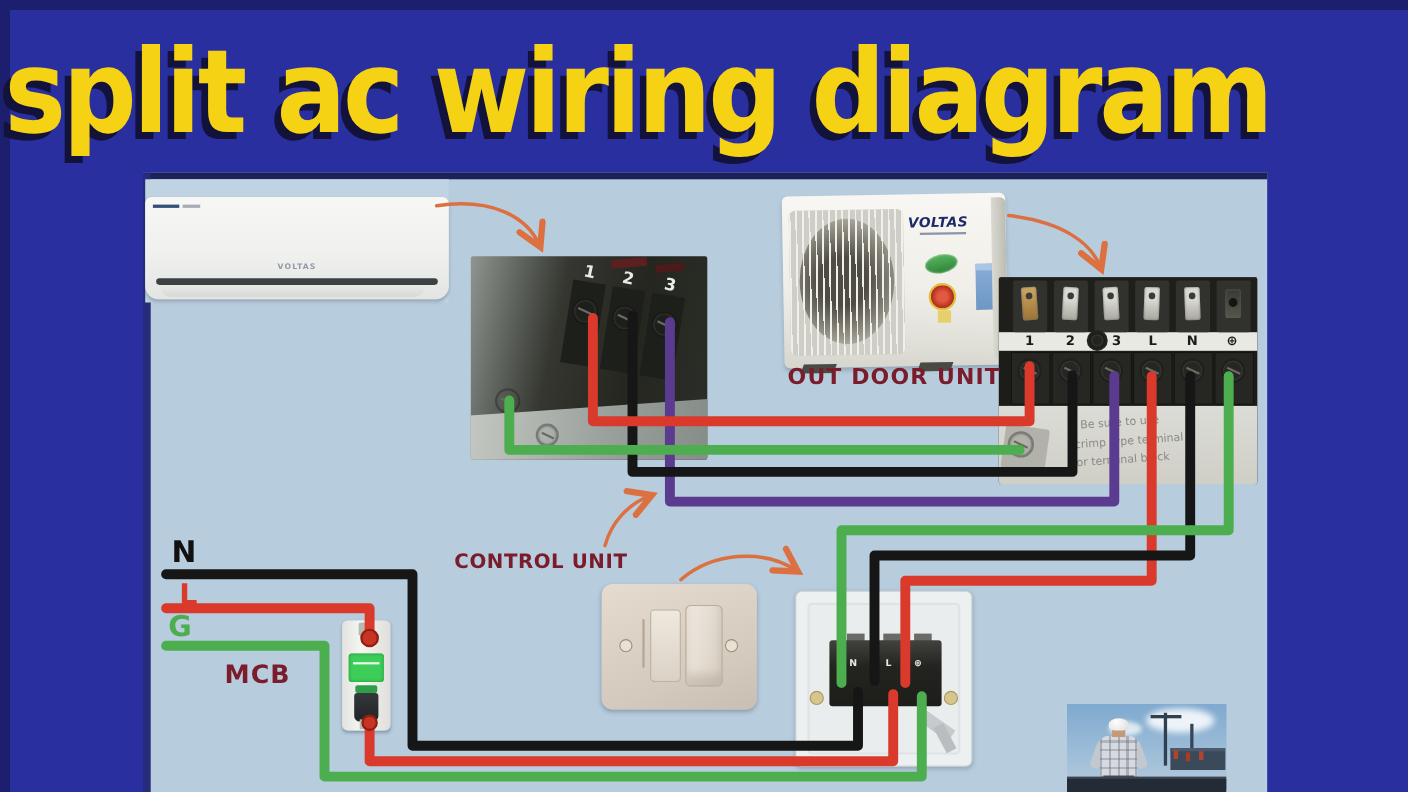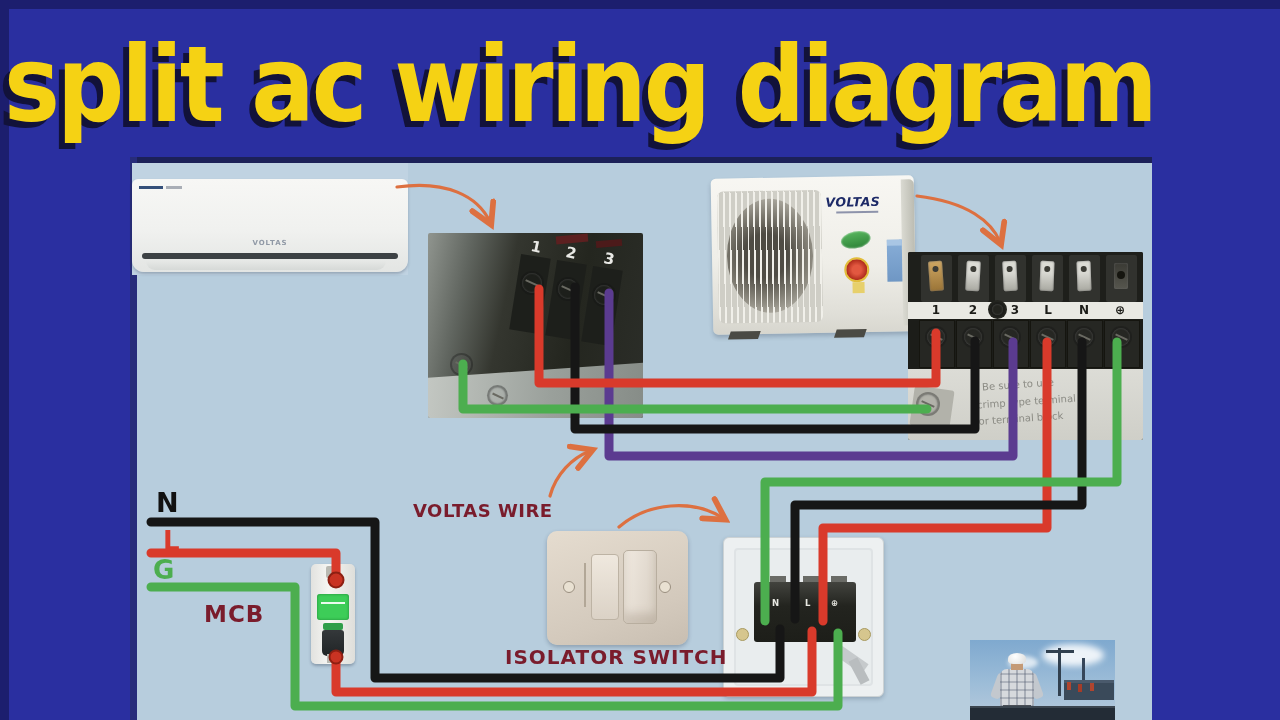--- a/index.html
+++ b/index.html
@@ -106,20 +106,21 @@
     <div class="abs" style="right:51px;top:106px;width:12px;height:11px;background:#e7d06b;"></div>
     <div class="abs" style="right:13px;top:64px;width:15px;height:42px;background:linear-gradient(#88aed8,#6f97c4);
                 box-shadow:inset 0 6px 0 #a9c6e4;"></div>
     <div class="abs" style="right:-3px;top:96px;width:9px;height:9px;border-radius:50%;
                 background:radial-gradient(#d8ae58,#8a652a);"></div>
     <div class="abs" style="right:-3px;top:112px;width:9px;height:9px;border-radius:50%;
                 background:radial-gradient(#d8ae58,#8a652a);"></div>
     <div class="abs" style="left:16px;bottom:-5px;width:30px;height:8px;background:#4a4a44;transform:skewX(-20deg);"></div>
     <div class="abs" style="left:122px;bottom:-5px;width:30px;height:8px;background:#4a4a44;transform:skewX(-20deg);"></div>
   </div>
+  <div class="mlabel" style="left:716px;top:330px;font-size:20px;">OUT DOOR UNIT</div>
 
   <div class="abs" style="left:908px;top:252px;width:235px;height:188px;z-index:10;border-radius:2px;overflow:hidden;background:#23241f;">
     <div class="abs" style="left:0;top:0;width:235px;height:50px;background:#1e1f1b;"></div>
     <div class="abs" style="left:0;top:50px;width:235px;height:17px;background:#e9e9e3;"></div>
     <div class="abs" style="left:0;top:67px;width:235px;height:50px;background:#1c1d19;"></div>
     <div class="abs" style="left:0;top:117px;width:235px;height:71px;background:linear-gradient(#dcdcd6,#cfcfc8);"></div>
     <div class="abs" style="left:4px;top:136px;width:40px;height:40px;background:#b2b2aa;transform:rotate(8deg);border-radius:3px;"></div>
   </div>
 
   <div class="spadeblk" style="left:921px;"></div>
@@ -200,34 +201,33 @@
     <div class="abs" style="left:18px;top:2px;width:14px;height:12px;background:#b9b9b2;border-radius:2px;"></div>
     <div class="abs" style="left:9px;top:30px;width:32px;height:26px;border-radius:3px;background:#3dcd58;
                 box-shadow:inset 0 0 3px #1f8b36;"></div>
     <div class="abs" style="left:13px;top:38px;width:24px;height:2px;background:#eafbee;"></div>
     <div class="abs" style="left:15px;top:59px;width:20px;height:7px;background:#2f9e4a;border-radius:2px;"></div>
     <div class="abs" style="left:14px;top:66px;width:22px;height:26px;background:linear-gradient(#34383a,#202426);
                 border-radius:3px 3px 5px 5px;"></div>
     <div class="abs" style="left:19px;top:90px;width:12px;height:9px;background:#b9b9b2;"></div>
   </div>
 
-  <div class="mlabel" style="left:413px;top:500px;font-size:18px;letter-spacing:.5px;">VOLTAS WIRE</div>
+  <div class="mlabel" style="left:413px;top:500px;font-size:18px;letter-spacing:.5px;">CONTROL UNIT</div>
 
   <div class="abs" style="left:547px;top:531px;width:141px;height:114px;border-radius:10px;z-index:10;
               background:linear-gradient(160deg,#e5dccf,#d3c9bc 70%,#c8beb1);
               box-shadow:0 2px 4px rgba(40,50,70,.3);">
     <div class="abs" style="left:16px;top:50px;width:10px;height:10px;border-radius:50%;background:#e9e1d2;border:1.5px solid #9a8f80;"></div>
     <div class="abs" style="left:112px;top:50px;width:10px;height:10px;border-radius:50%;background:#e9e1d2;border:1.5px solid #9a8f80;"></div>
     <div class="abs" style="left:37px;top:32px;width:2px;height:44px;background:#b2a797;"></div>
     <div class="abs" style="left:44px;top:23px;width:26px;height:64px;border-radius:4px;border:1px solid #bdb3a4;
                 background:linear-gradient(#efe8de,#dbd2c6);"></div>
     <div class="abs" style="left:76px;top:19px;width:32px;height:72px;border-radius:5px;border:1px solid #b8ae9f;
                 background:linear-gradient(100deg,#f1eae1,#d8cfc3);box-shadow:inset 0 -10px 8px rgba(130,115,95,.25);"></div>
   </div>
-  <div class="mlabel" style="left:505px;top:645px;font-size:20px;">ISOLATOR SWITCH</div>
 
   <div class="abs" style="left:723px;top:537px;width:159px;height:158px;border-radius:6px;border:1px solid #ccd2d4;
               background:#edf0f1;box-shadow:0 2px 4px rgba(40,50,70,.25);z-index:10;">
     <div class="abs" style="left:10px;top:10px;right:10px;bottom:10px;border:2px solid #dfe3e5;border-radius:4px;background:#e9edee;"></div>
     <div class="abs" style="left:12px;top:90px;width:11px;height:11px;border-radius:50%;background:#d6c68e;border:1.5px solid #a89a60;"></div>
     <div class="abs" style="left:134px;top:90px;width:11px;height:11px;border-radius:50%;background:#d6c68e;border:1.5px solid #a89a60;"></div>
     <div class="abs" style="left:46px;top:38px;width:16px;height:9px;background:#6a6b66;"></div>
     <div class="abs" style="left:79px;top:38px;width:16px;height:9px;background:#6a6b66;"></div>
     <div class="abs" style="left:107px;top:38px;width:16px;height:9px;background:#6a6b66;"></div>
     <div class="abs" style="left:30px;top:44px;width:102px;height:60px;border-radius:3px;

